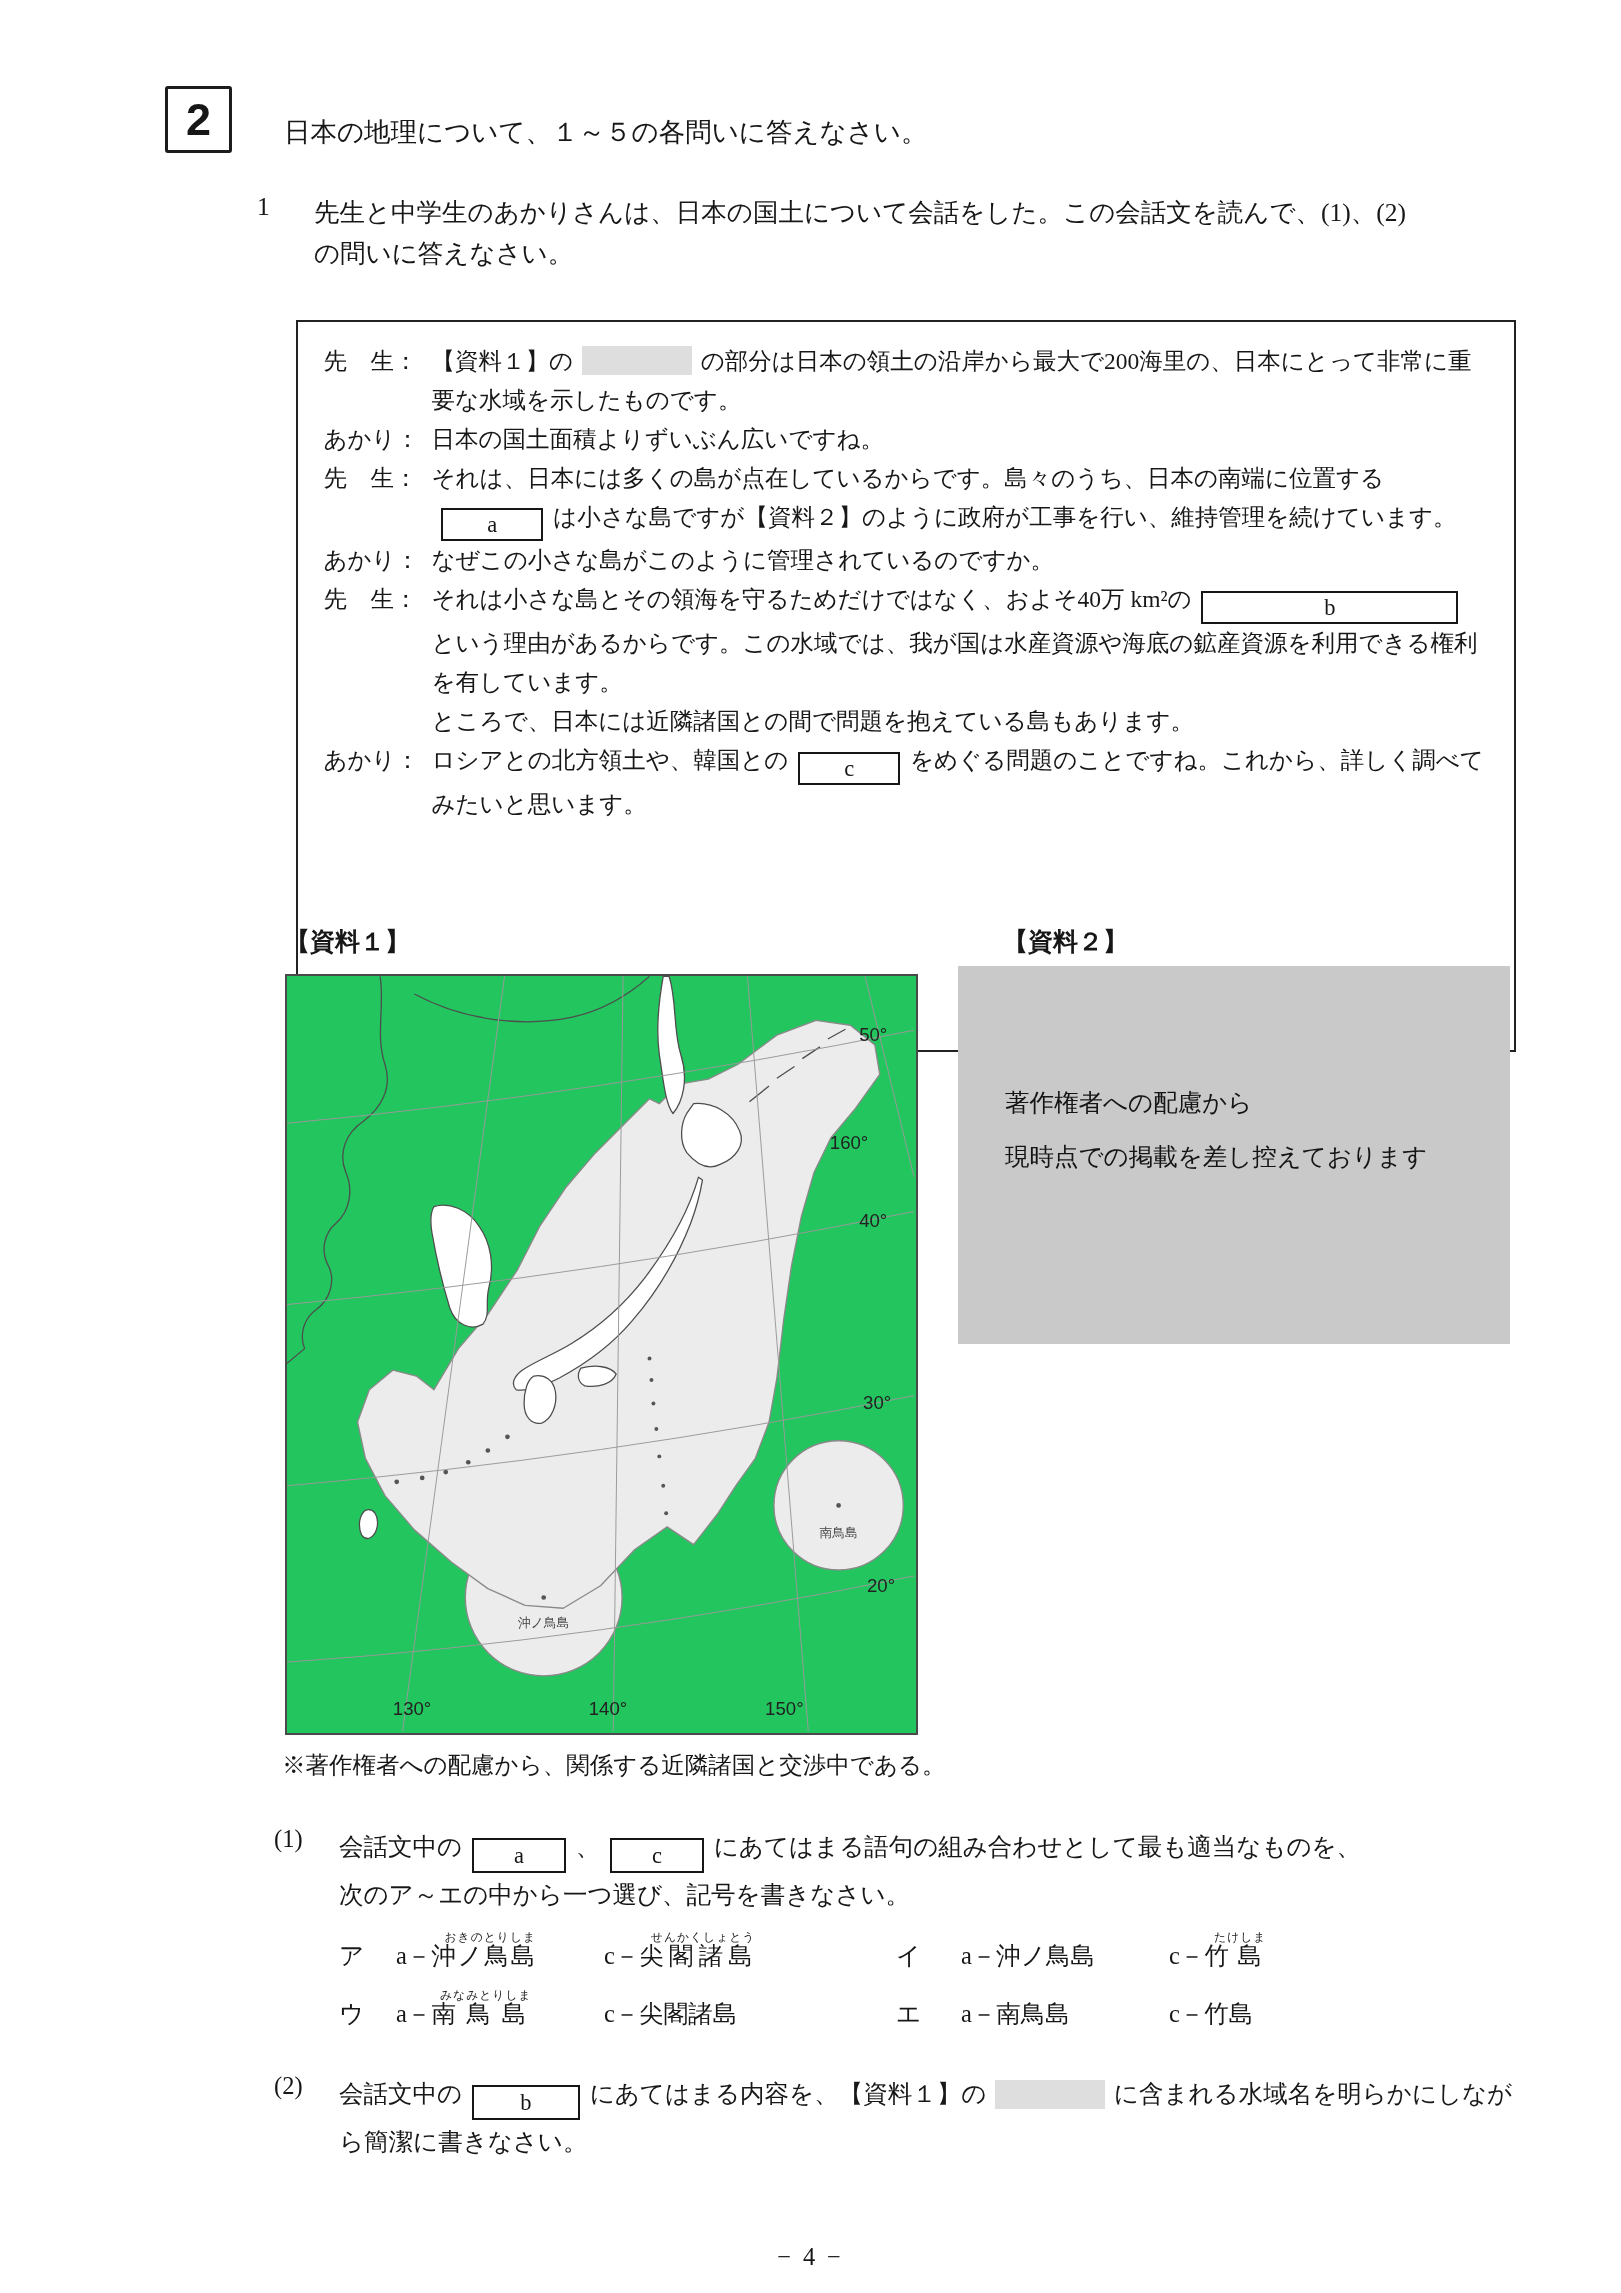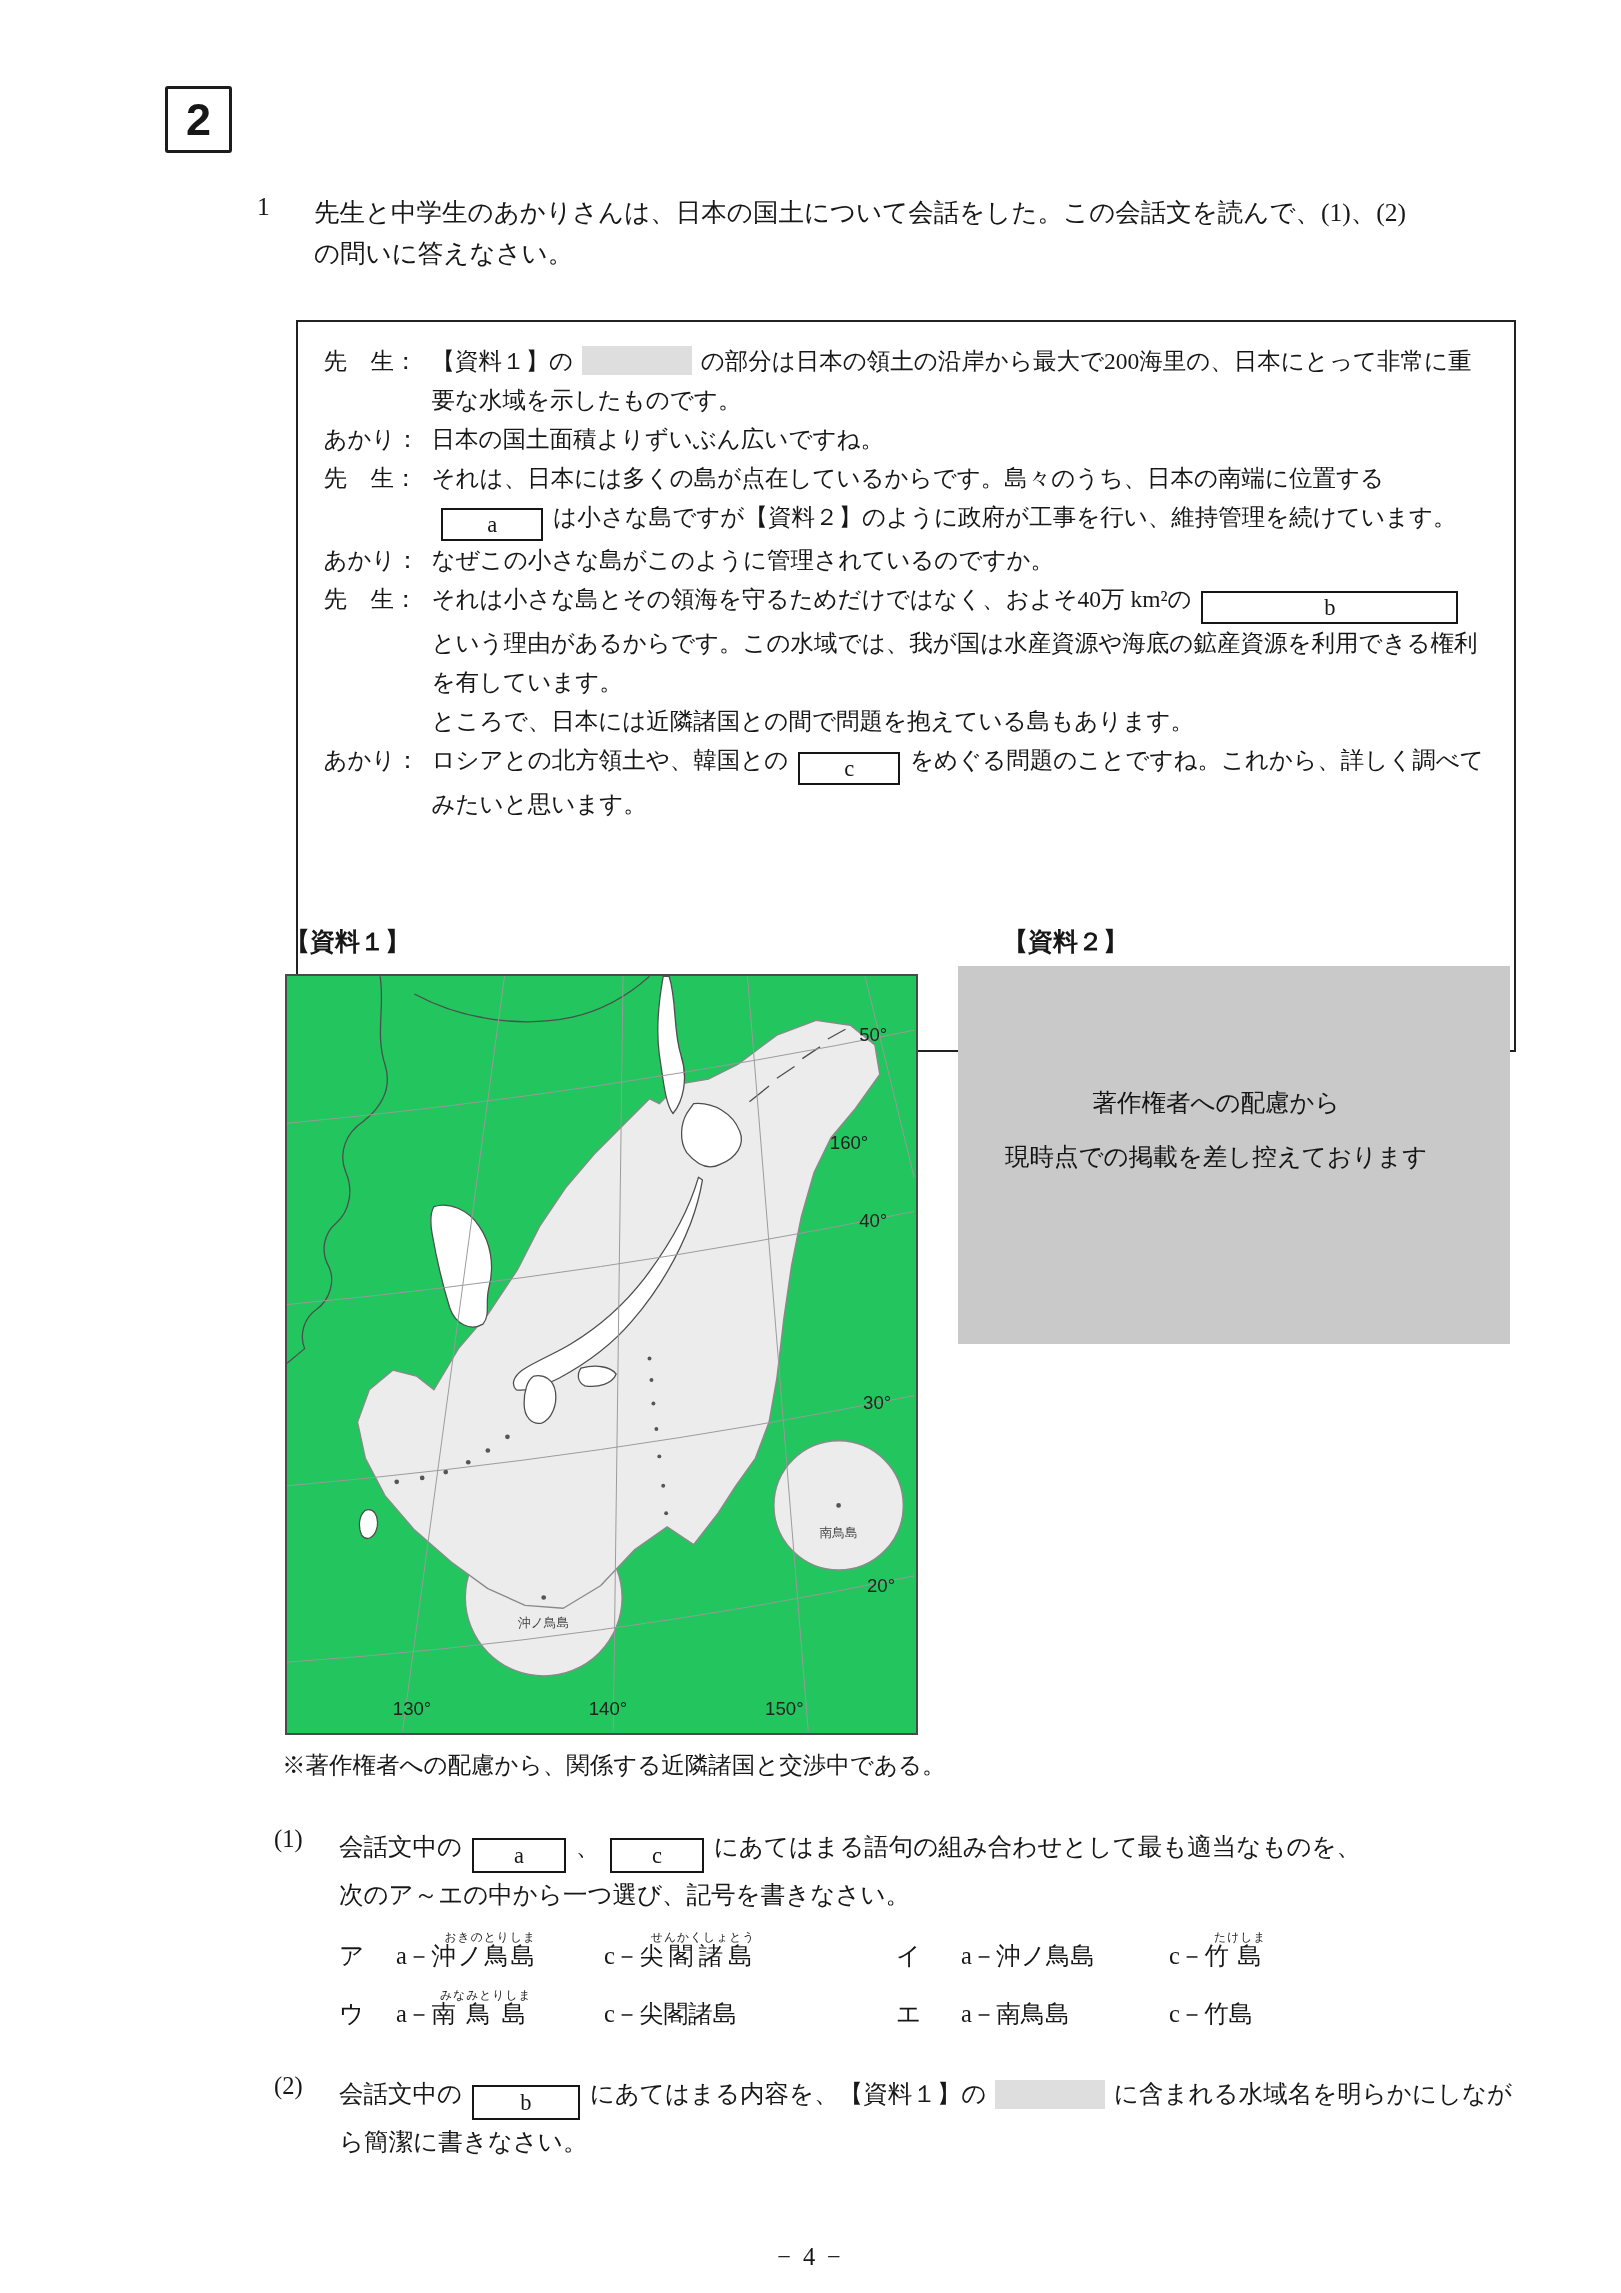--- a/index.html
+++ b/index.html
@@ -35,21 +35,21 @@
     display:inline-block;width:110px;height:29px;background:#dedede;margin:0 8.8px;vertical-align:-6.9px;
   }
   
   .shiryo-label{font-size:25px;font-weight:600;}
   .s1-label{left:285px;top:925px;}
   .s2-label{left:963px;top:925px;margin-left:40px;}
   
   .map-frame{left:285px;top:974px;width:629px;height:757px;border:2px solid #4a4a4a;box-sizing:content-box;background:#22c55e;}
   .map-footnote{left:282px;top:1749px;font-size:23.5px;}
   
-  .notice-box{left:958px;top:966px;width:552px;height:378px;background:#c9c9c9;text-align:center;}
+  .notice-box{left:958px;top:966px;width:552px;height:378px;background:#c9c9c9;}
   .notice-text{
     position:absolute;left:47px;top:110px;
     font-family:"Liberation Sans","DejaVu Sans",sans-serif;font-size:24.5px;line-height:2.2;color:#141414;
   }
   
   .subq{display:flex;width:1255px;}
   .subq-1{left:274px;top:1825px;}
   .subq-2{left:274px;top:2072px;}
   .subq .q-num{width:65px;font-size:24.5px;}
   .subq-content{flex:1;font-size:24.5px;line-height:1.8;}
@@ -64,20 +64,21 @@
   
   .footer{left:0;top:2243px;width:100%;text-align:center;font-size:24.5px;letter-spacing:2.9px;}
   svg text{font-family:"Liberation Sans","DejaVu Sans",sans-serif;}
 </style>
 </head>
 <body>
 
 <div class="page">
 
   <div class="abs big-num">2</div>
+  <div class="abs intro-text">日本の地理について、１～５の各問いに答えなさい。</div>
 
   <div class="abs q1-block">
     <span class="q-num">1</span>
     <div class="q-text">先生と中学生のあかりさんは、日本の国土について会話をした。この会話文を読んで、(1)、(2)
 の問いに答えなさい。</div>
   </div>
 
   <div class="abs dialogue-box">
     <div class="d-row">
       <span class="d-speaker">先　生：</span>

